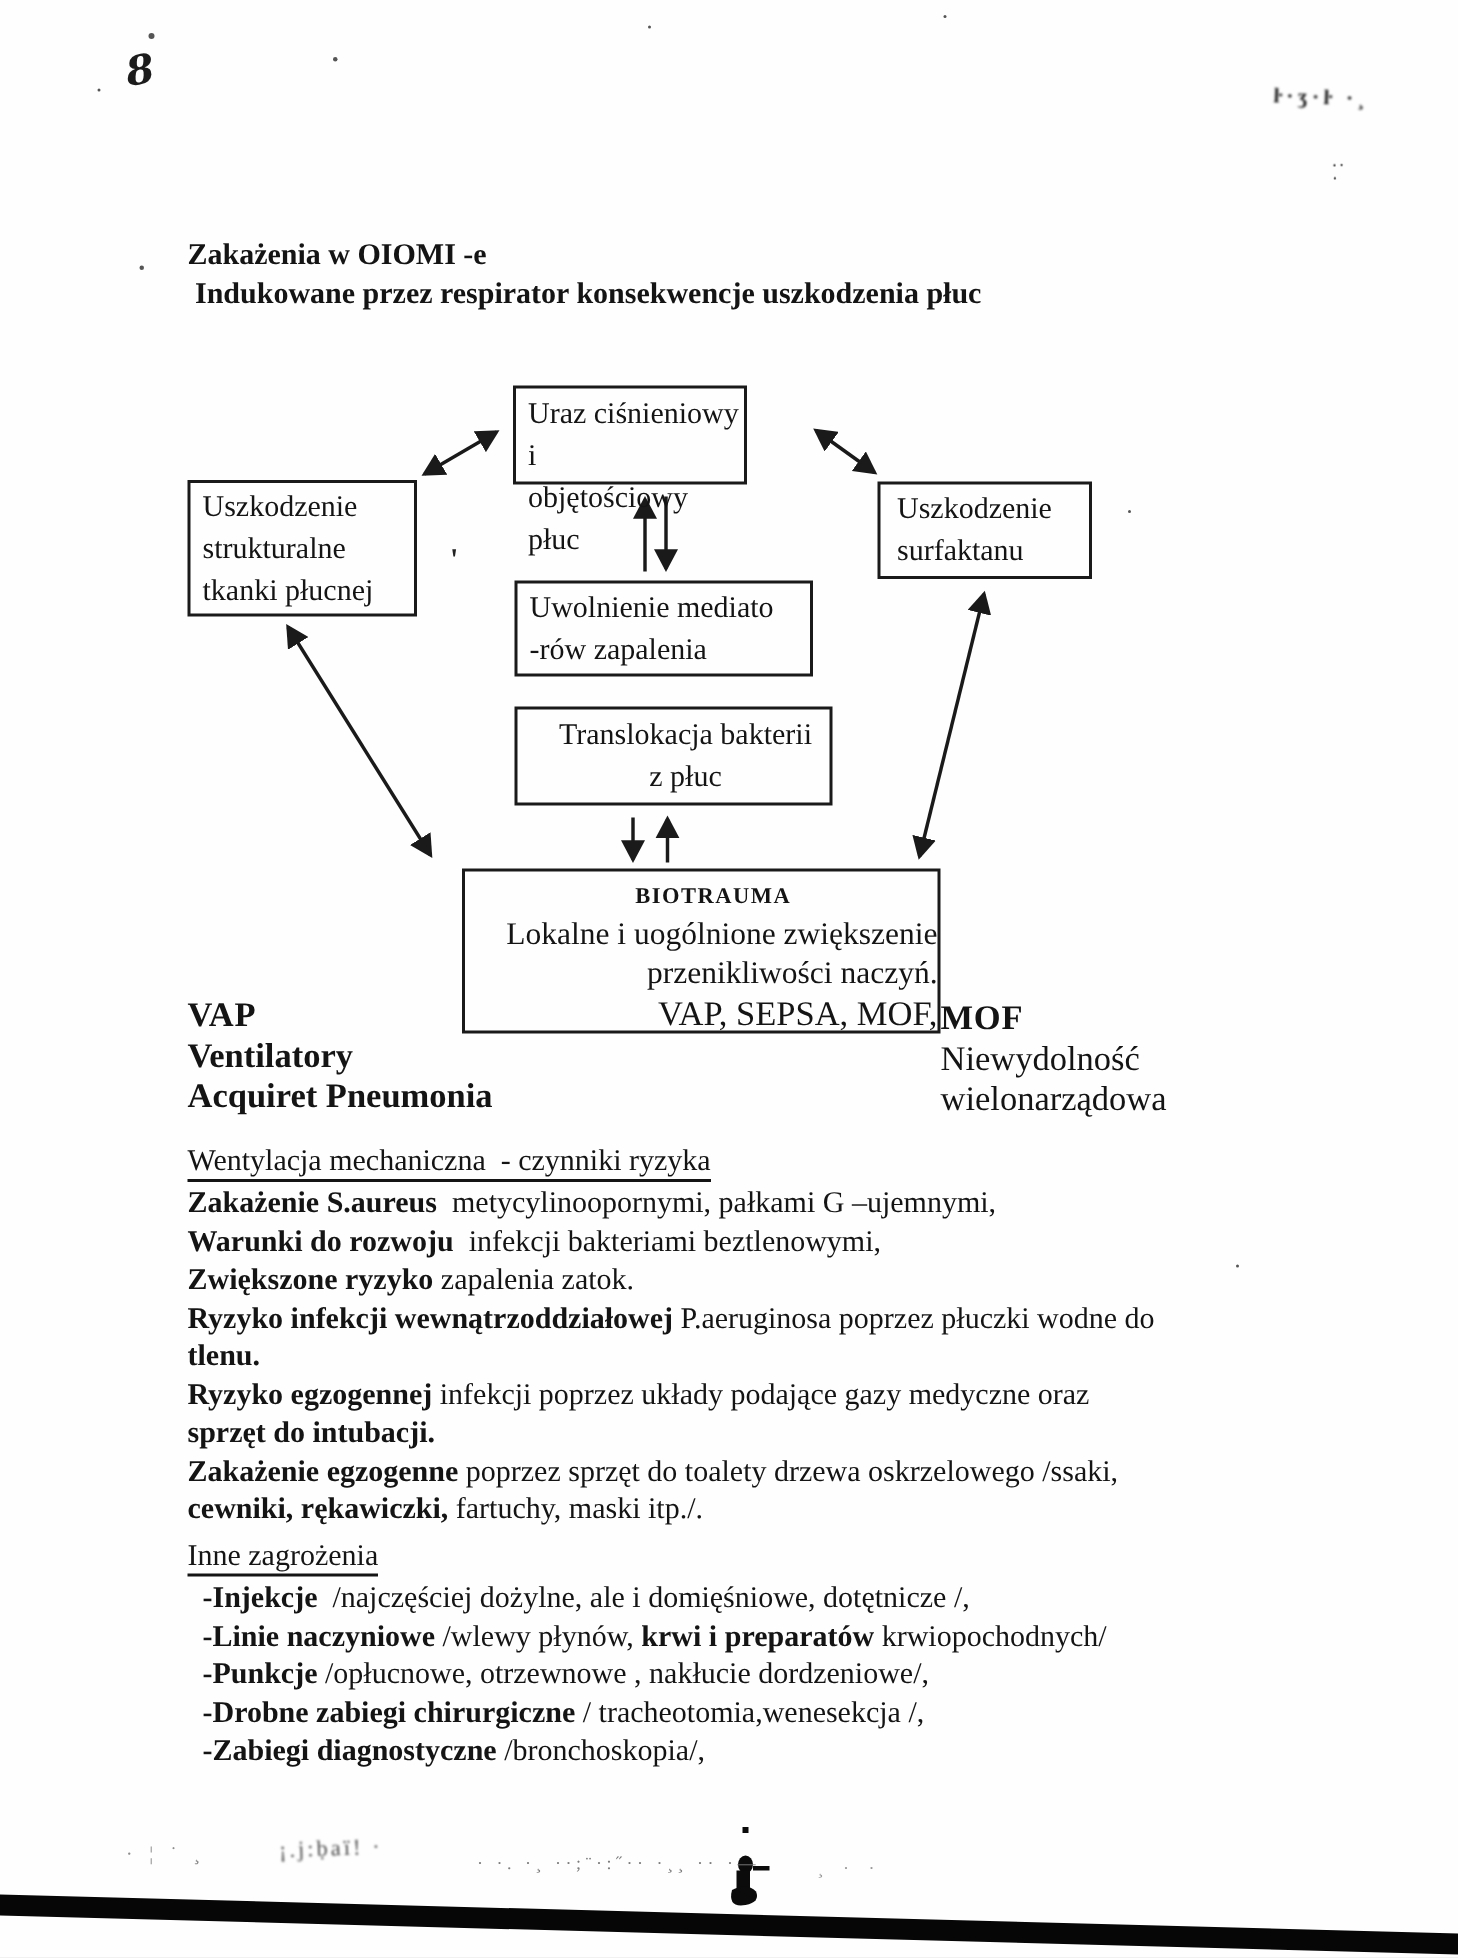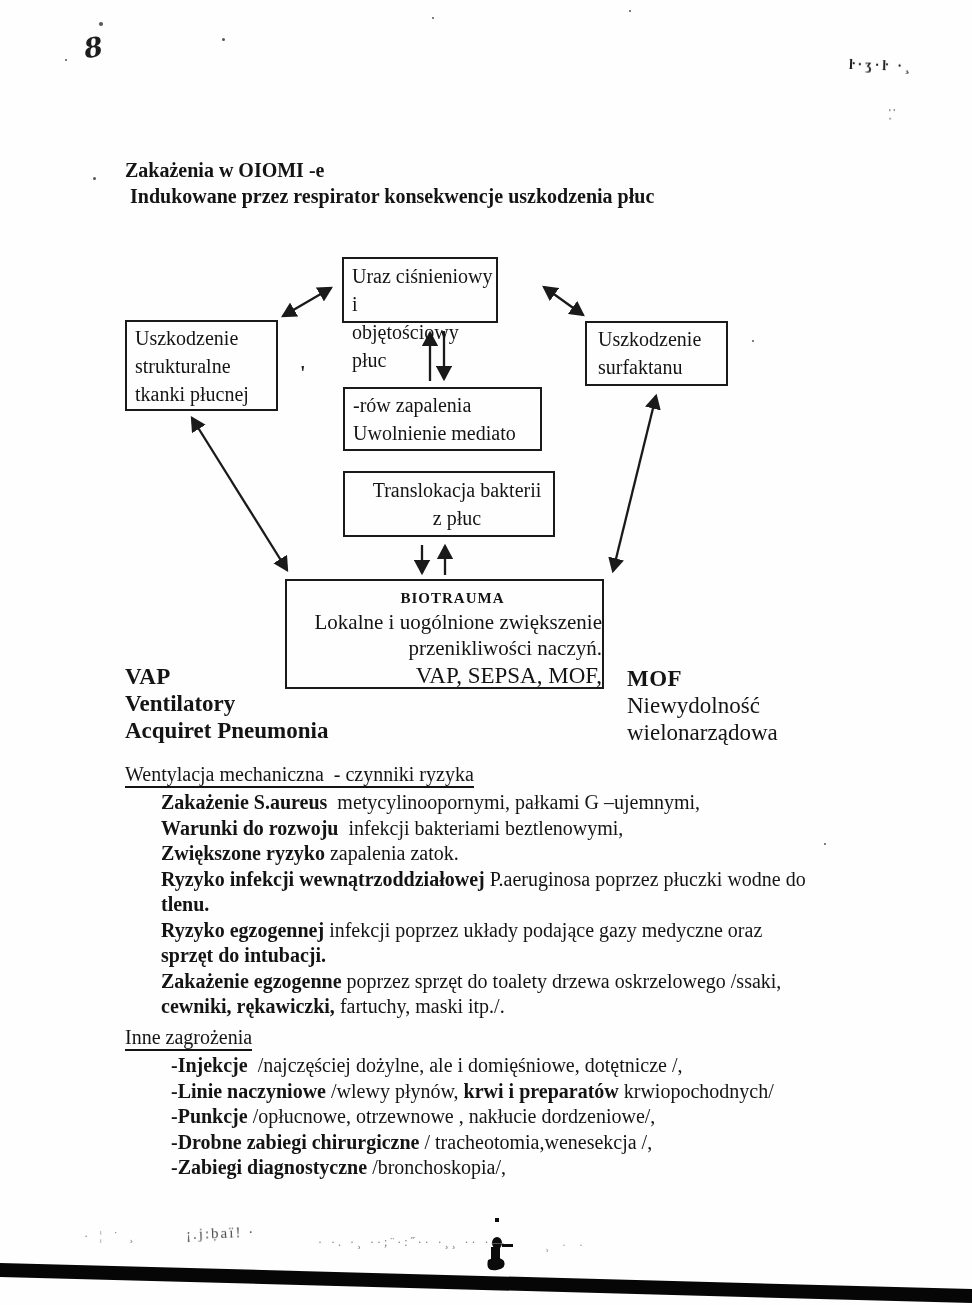--- a/index.html
+++ b/index.html
@@ -21,21 +21,21 @@
   .bt-head{font-weight:bold; font-size:15px; letter-spacing:1px; line-height:22px; padding-top:4px;}
   .bt-line{font-size:21px; line-height:26px;text-align:right;}
   .bt-tail{font-size:23px; line-height:30px;text-align:right;}
   
   .legend{position:absolute; font-size:23px; line-height:27px; white-space:nowrap;}
   .legend .abbr{font-weight:bold; letter-spacing:0.5px;}
   
   .section{position:absolute; left:125px; width:780px; font-size:20px;}
   .sec-heading{display:block; height:27px; font-weight:normal; white-space:nowrap;}
   .sec-heading span{border-bottom:2px solid #141414; padding-bottom:1px;}
-  .tline{line-height:25.5px; white-space:nowrap;margin-left:36px;}
+  .tline{line-height:25.5px; white-space:nowrap;}
   .sec2 .tline{padding-left:10px;}
   
   .hand-number{
     position:absolute; left:84px; top:32px; font-size:27px; font-weight:bold;
     font-style:italic; font-family:"DejaVu Serif", serif; transform:rotate(-9deg); color:#1c1c1c;
   }
   .speck{position:absolute; background:#555; border-radius:50%;}
   .smudge{position:absolute; white-space:nowrap;}
   .smudge.tr{left:849px; top:58px; font-size:14px; font-weight:bold; color:#1b1b1b;
     letter-spacing:3px; filter:blur(0.6px); transform:rotate(2deg);}
@@ -106,28 +106,28 @@
   <div class="dbox" style="left:125px; top:320px; width:153px; height:91px;">
     <div>Uszkodzenie</div>
     <div>strukturalne</div>
     <div>tkanki płucnej</div>
   </div>
   <div class="dbox" style="left:585px; top:321px; width:143px; height:65px; padding-left:11px;">
     <div>Uszkodzenie</div>
     <div>surfaktanu</div>
   </div>
   <div class="dbox" style="left:343px; top:387px; width:199px; height:64px;">
+    <div>Uwolnienie mediato</div>
     <div>-rów zapalenia</div>
-    <div>Uwolnienie mediato</div>
   </div>
   <div class="dbox center" style="left:343px; top:471px; width:212px; height:66px; padding-top:3px;">
     <div>Translokacja bakterii</div>
     <div>z płuc</div>
   </div>
-  <div class="dbox center" style="left:285px; top:579px; width:319px; height:110px;">
+  <div class="dbox center" style="left:308px; top:579px; width:319px; height:110px;">
     <div class="bt-head">BIOTRAUMA</div>
     <div class="bt-line">Lokalne i uogólnione zwiększenie</div>
     <div class="bt-line">przenikliwości naczyń.</div>
     <div class="bt-tail">VAP, SEPSA, MOF,</div>
   </div>
 
   <div class="legend" style="left:125px; top:663px;">
     <div class="abbr">VAP</div>
     <div class="b">Ventilatory</div>
     <div class="b">Acquiret Pneumonia</div>

